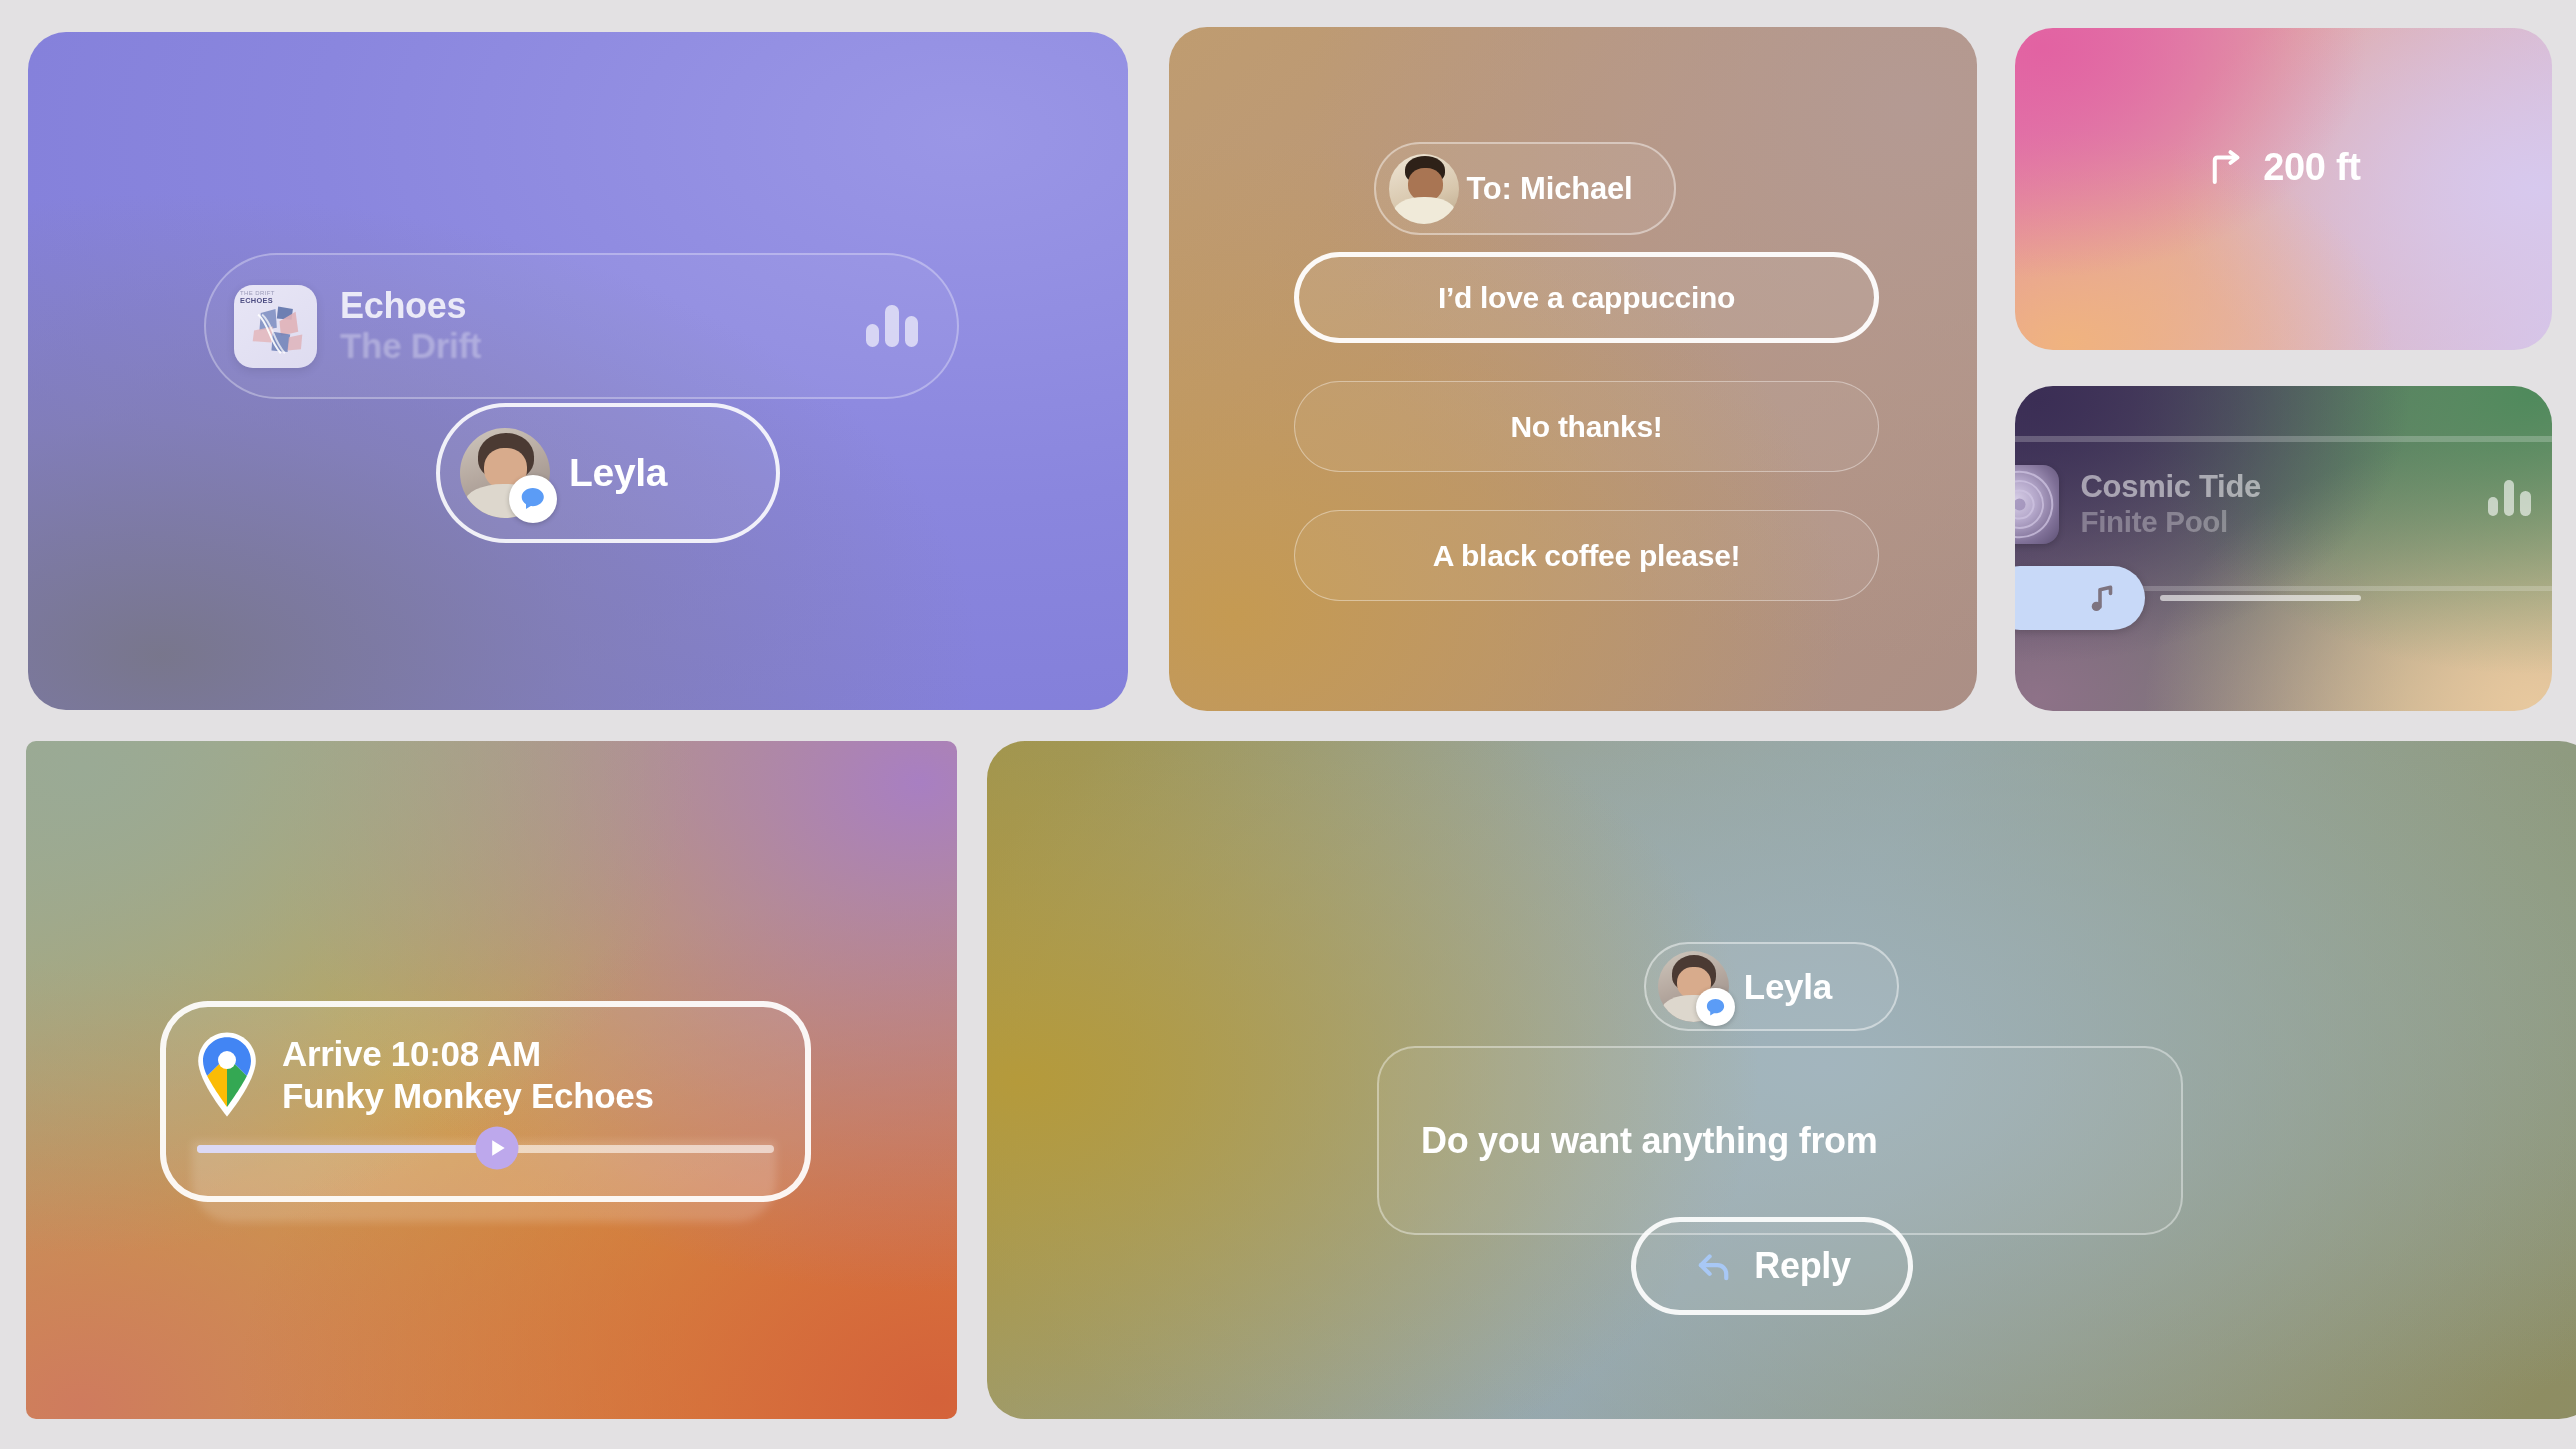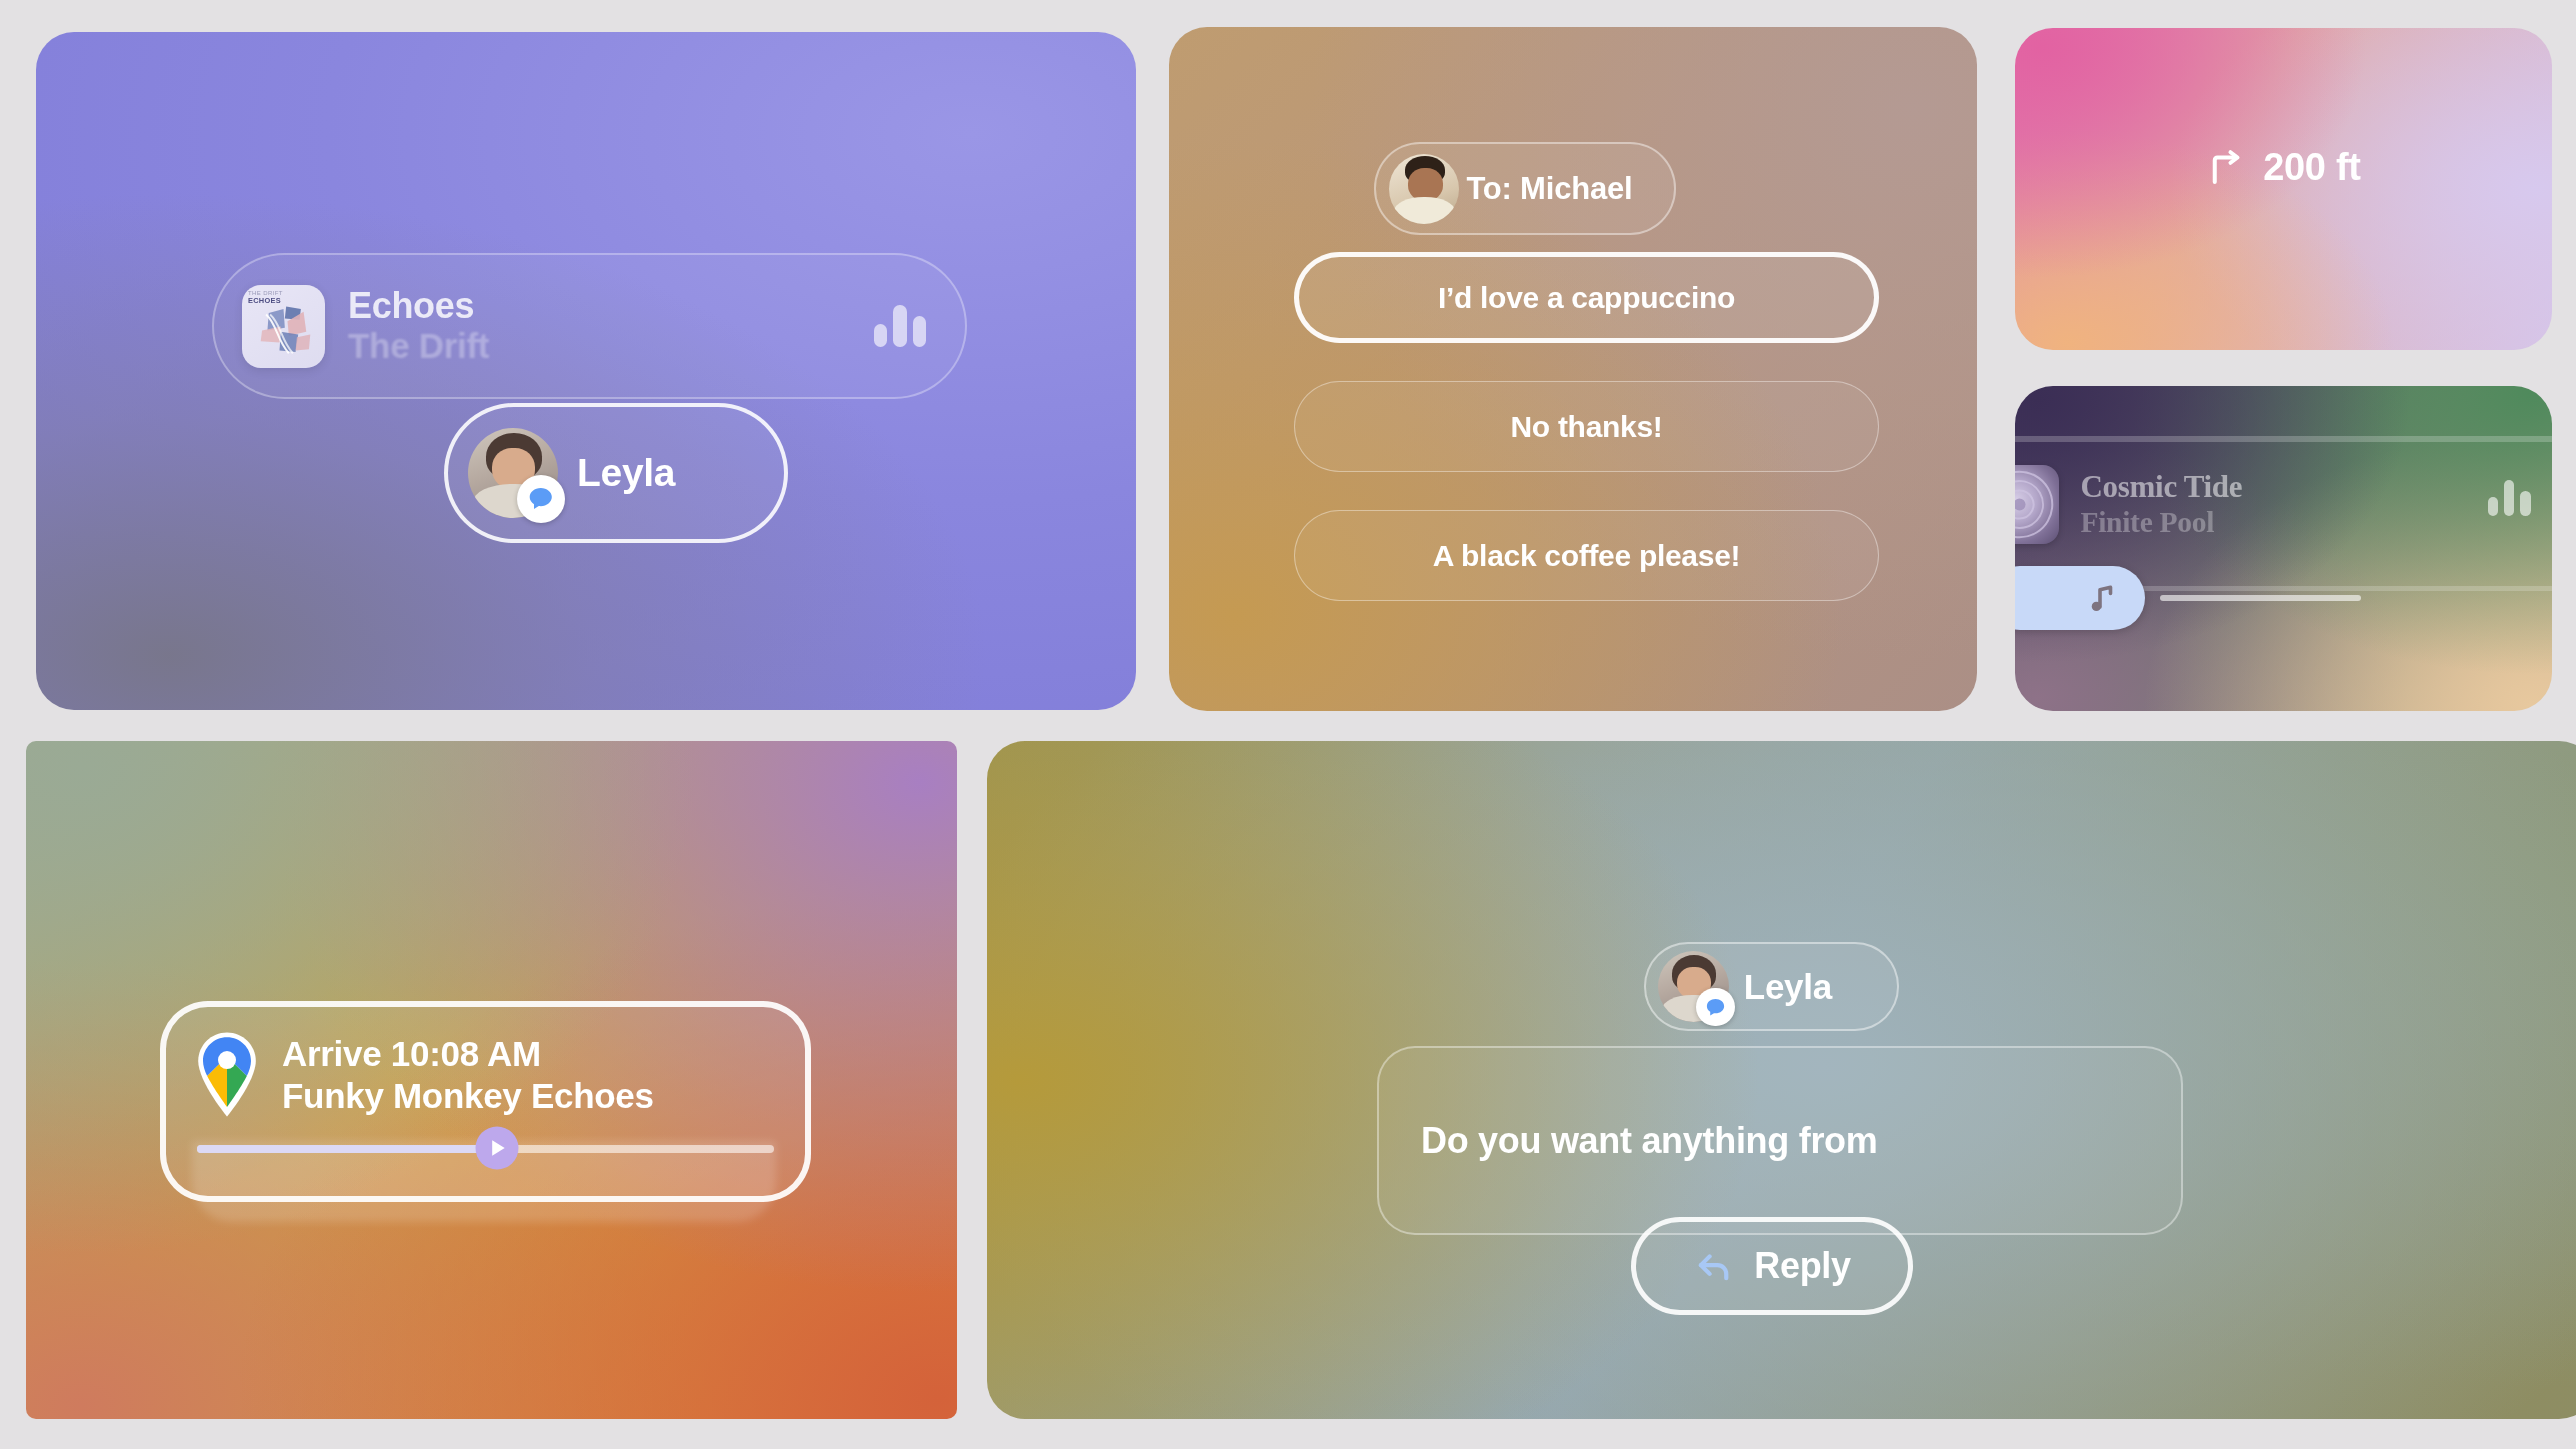--- a/index.html
+++ b/index.html
@@ -9,21 +9,21 @@
     font-family:"Liberation Sans", sans-serif;
     -webkit-font-smoothing:antialiased;
   }
   .stage{ position:relative; width:2576px; height:1449px; }
 
   
   .card{ position:absolute; border-radius:38px; overflow:hidden; }
 
   
   #card-now-playing{
-    left:36px; top:32px; width:1100px; height:678px;
+    left:28px; top:32px; width:1100px; height:678px;
     background:
       radial-gradient(120% 110% at 12% 92%, rgba(120,118,136,.95) 0%, rgba(128,124,160,.55) 32%, rgba(128,124,160,0) 62%),
       radial-gradient(130% 120% at 85% 15%, #9a96e6 0%, #8a86de 45%, #7d79d6 100%),
       linear-gradient(155deg,#9e9ae8 0%,#8480dc 55%,#7a76d4 100%);
   }
   .np-pill{
     position:absolute; left:176px; top:221px; width:755px; height:146px;
     border:2px solid rgba(255,255,255,.30); border-radius:73px;
     background:rgba(255,255,255,.05);
     display:flex; align-items:center; padding:0 28px;
@@ -121,21 +121,21 @@
       linear-gradient(125deg,#4a3d63 0%,#6d7a6d 50%,#cdb496 100%);
   }
   .ct-divider{ position:absolute; left:0; right:0; height:6px; background:rgba(255,255,255,.22); }
   #ct-divider-top{ top:50px; }
   .ct-row{ position:absolute; left:-35px; top:79px; right:0; display:flex; align-items:center; }
   .ct-art{
     width:79px; height:79px; border-radius:16px; flex:0 0 auto; position:relative; overflow:hidden;
     background:radial-gradient(circle at 45% 45%, #d8cfe8 0%, #b3a6c9 35%, #7e6f96 70%, #5c4f73 100%);
     box-shadow:0 2px 6.7px rgba(0,0,0,.18);
   }
-  .ct-text{ margin-left:21.5px;font-family:Liberation Serif, serif; }
+  .ct-text{ margin-left:21.5px; }
   .ct-title{ font-size:31px; font-weight:700; color:rgba(255,255,255,.52); letter-spacing:-0.3px; line-height:1.08; }
   .ct-artist{ font-size:29.5px; font-weight:700; color:rgba(255,255,255,.30); letter-spacing:-0.3px; line-height:1.1; margin-top:2.7px; }
   .ct-eq{ position:absolute; right:21.5px; top:94px; display:flex; align-items:flex-end; gap:5.4px; height:36px; }
   .ct-eq i{ display:block; width:10.7px; border-radius:5.4px; background:rgba(255,255,255,.60); }
   .ct-eq i:nth-child(1){ height:19px; }
   .ct-eq i:nth-child(2){ height:36px; }
   .ct-eq i:nth-child(3){ height:25.5px; }
   #ct-divider-mid{ top:200px; height:4.7px; background:rgba(255,255,255,.20); }
   .ct-scrubber{ position:absolute; left:-27px; top:180px; display:flex; align-items:center; }
   .ct-thumb{

